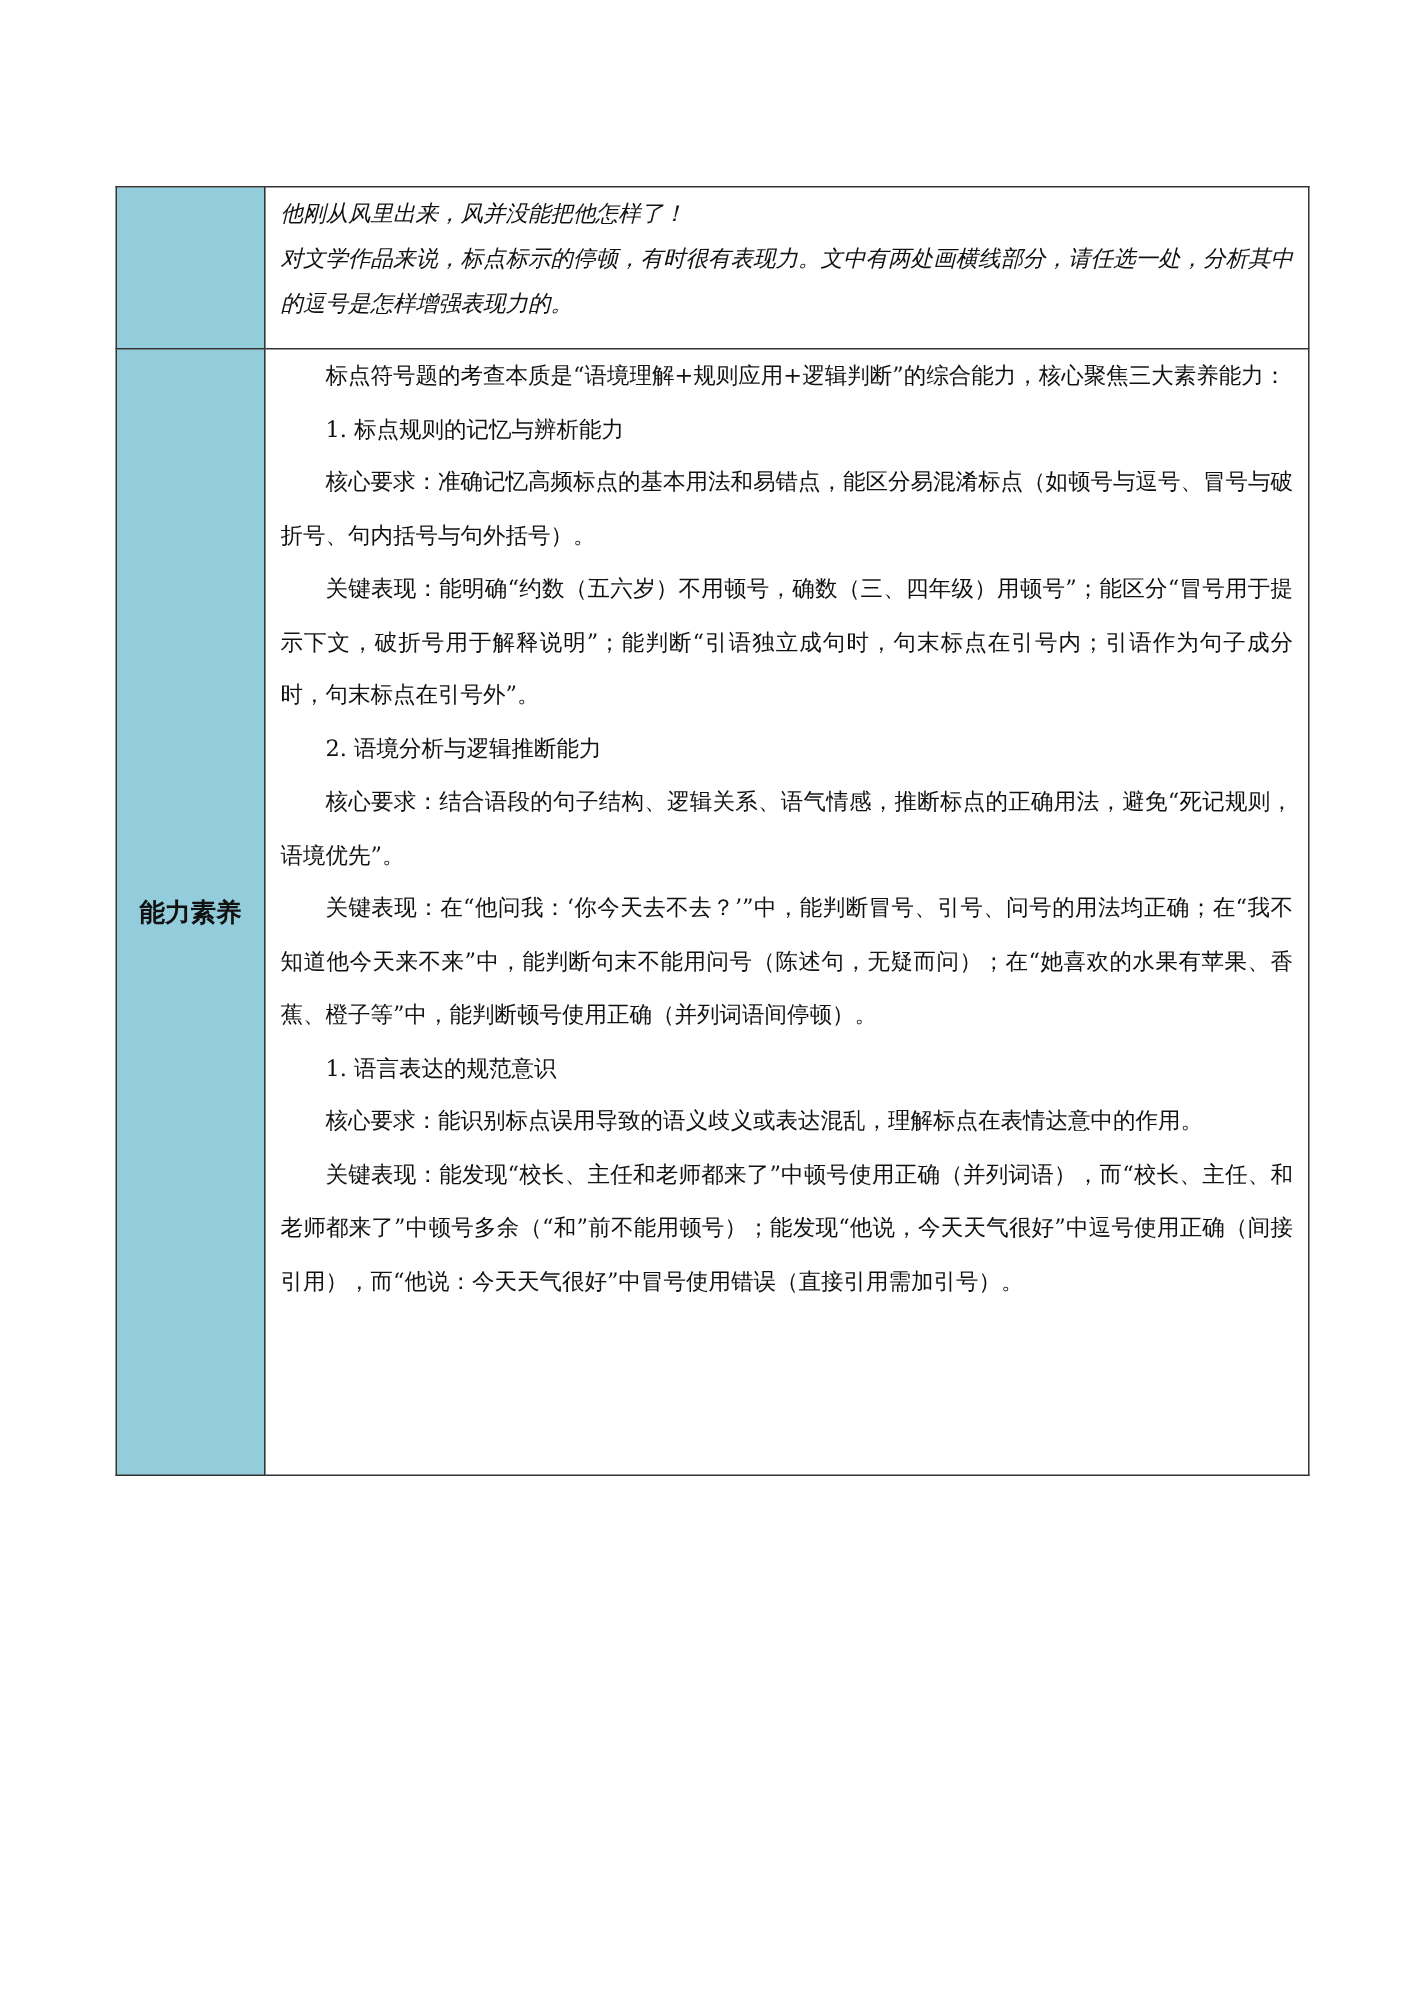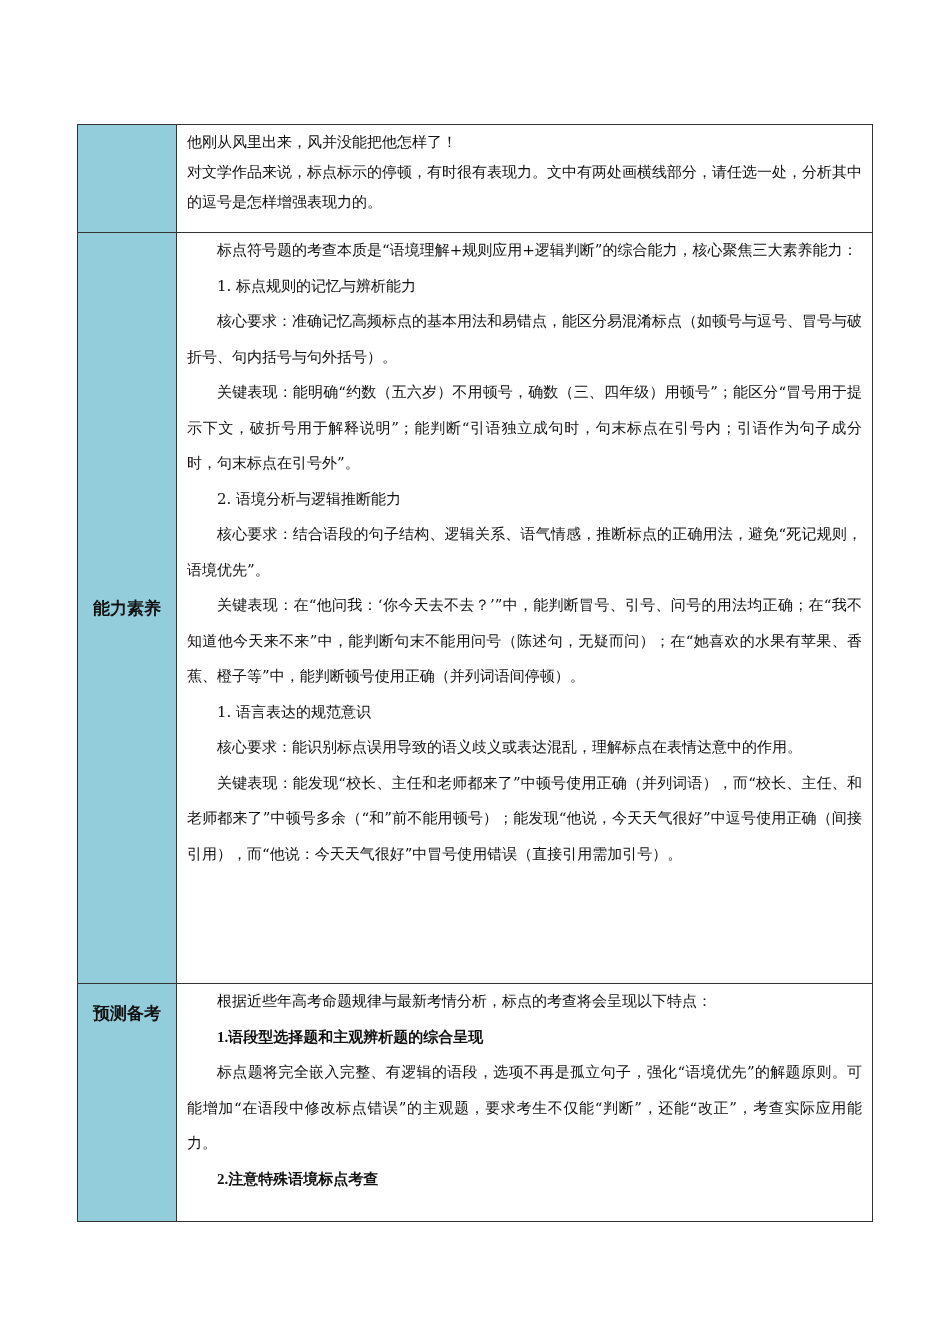--- a/index.html
+++ b/index.html
@@ -8,21 +8,21 @@
   .doc-table { position:absolute; left:77px; top:124px; width:796px;
                border-collapse:collapse; table-layout:fixed; }
   .doc-table td { border:1px solid #333; vertical-align:top; padding:0; }
   .label-cell { width:98px; background:#93CDDB; text-align:center; }
   .label-text { font-family:"DejaVu Sans","Liberation Sans",sans-serif; font-weight:bold;
                 font-size:17px; color:#111; display:block; }
   .content-cell { padding:0 10px 0 10px !important; }
   .line { font-size:15px; line-height:35.5px; margin:0; text-align:justify; }
   .indent { text-indent:30px; }
   .bold { font-weight:bold; font-family:"Liberation Serif","DejaVu Serif",serif; }
-  .row1 td { height:105px; }
+  .row1 td { height:105px;font-style:italic; }
   .row2 td { height:750px; }
   .row3 td { height:219px; }
   .row1 .line { line-height:30px; }
   .row1 .content-cell { padding-top:2px !important; }
   .lbl-middle { vertical-align:middle !important;margin-top:16px; }
   .lbl-top { padding-top:18px !important; }
 </style>
 </head>
 <body>
 
@@ -49,25 +49,14 @@
       <p class="line indent">关键表现：能明确“约数（五六岁）不用顿号，确数（三、四年级）用顿号”；能区分“冒号用于提示下文，破折号用于解释说明”；能判断“引语独立成句时，句末标点在引号内；引语作为句子成分时，句末标点在引号外”。</p>
       <p class="line indent">2. 语境分析与逻辑推断能力</p>
       <p class="line indent">核心要求：结合语段的句子结构、逻辑关系、语气情感，推断标点的正确用法，避免“死记规则，语境优先”。</p>
       <p class="line indent">关键表现：在“他问我：‘你今天去不去？’”中，能判断冒号、引号、问号的用法均正确；在“我不知道他今天来不来”中，能判断句末不能用问号（陈述句，无疑而问）；在“她喜欢的水果有苹果、香蕉、橙子等”中，能判断顿号使用正确（并列词语间停顿）。</p>
       <p class="line indent">1. 语言表达的规范意识</p>
       <p class="line indent">核心要求：能识别标点误用导致的语义歧义或表达混乱，理解标点在表情达意中的作用。</p>
       <p class="line indent">关键表现：能发现“校长、主任和老师都来了”中顿号使用正确（并列词语），而“校长、主任、和老师都来了”中顿号多余（“和”前不能用顿号）；能发现“他说，今天天气很好”中逗号使用正确（间接引用），而“他说：今天天气很好”中冒号使用错误（直接引用需加引号）。</p>
     </td>
   </tr>
 
-  <tr class="row3">
-    <td class="label-cell lbl-top">
-      <span class="label-text">预测备考</span>
-    </td>
-    <td class="content-cell">
-      <p class="line indent">根据近些年高考命题规律与最新考情分析，标点的考查将会呈现以下特点：</p>
-      <p class="line indent bold">1.语段型选择题和主观辨析题的综合呈现</p>
-      <p class="line indent">标点题将完全嵌入完整、有逻辑的语段，选项不再是孤立句子，强化“语境优先”的解题原则。可能增加“在语段中修改标点错误”的主观题，要求考生不仅能“判断”，还能“改正”，考查实际应用能力。</p>
-      <p class="line indent bold">2.注意特殊语境标点考查</p>
-    </td>
-  </tr>
 </tbody>
   </table>
 
 </body></html>

